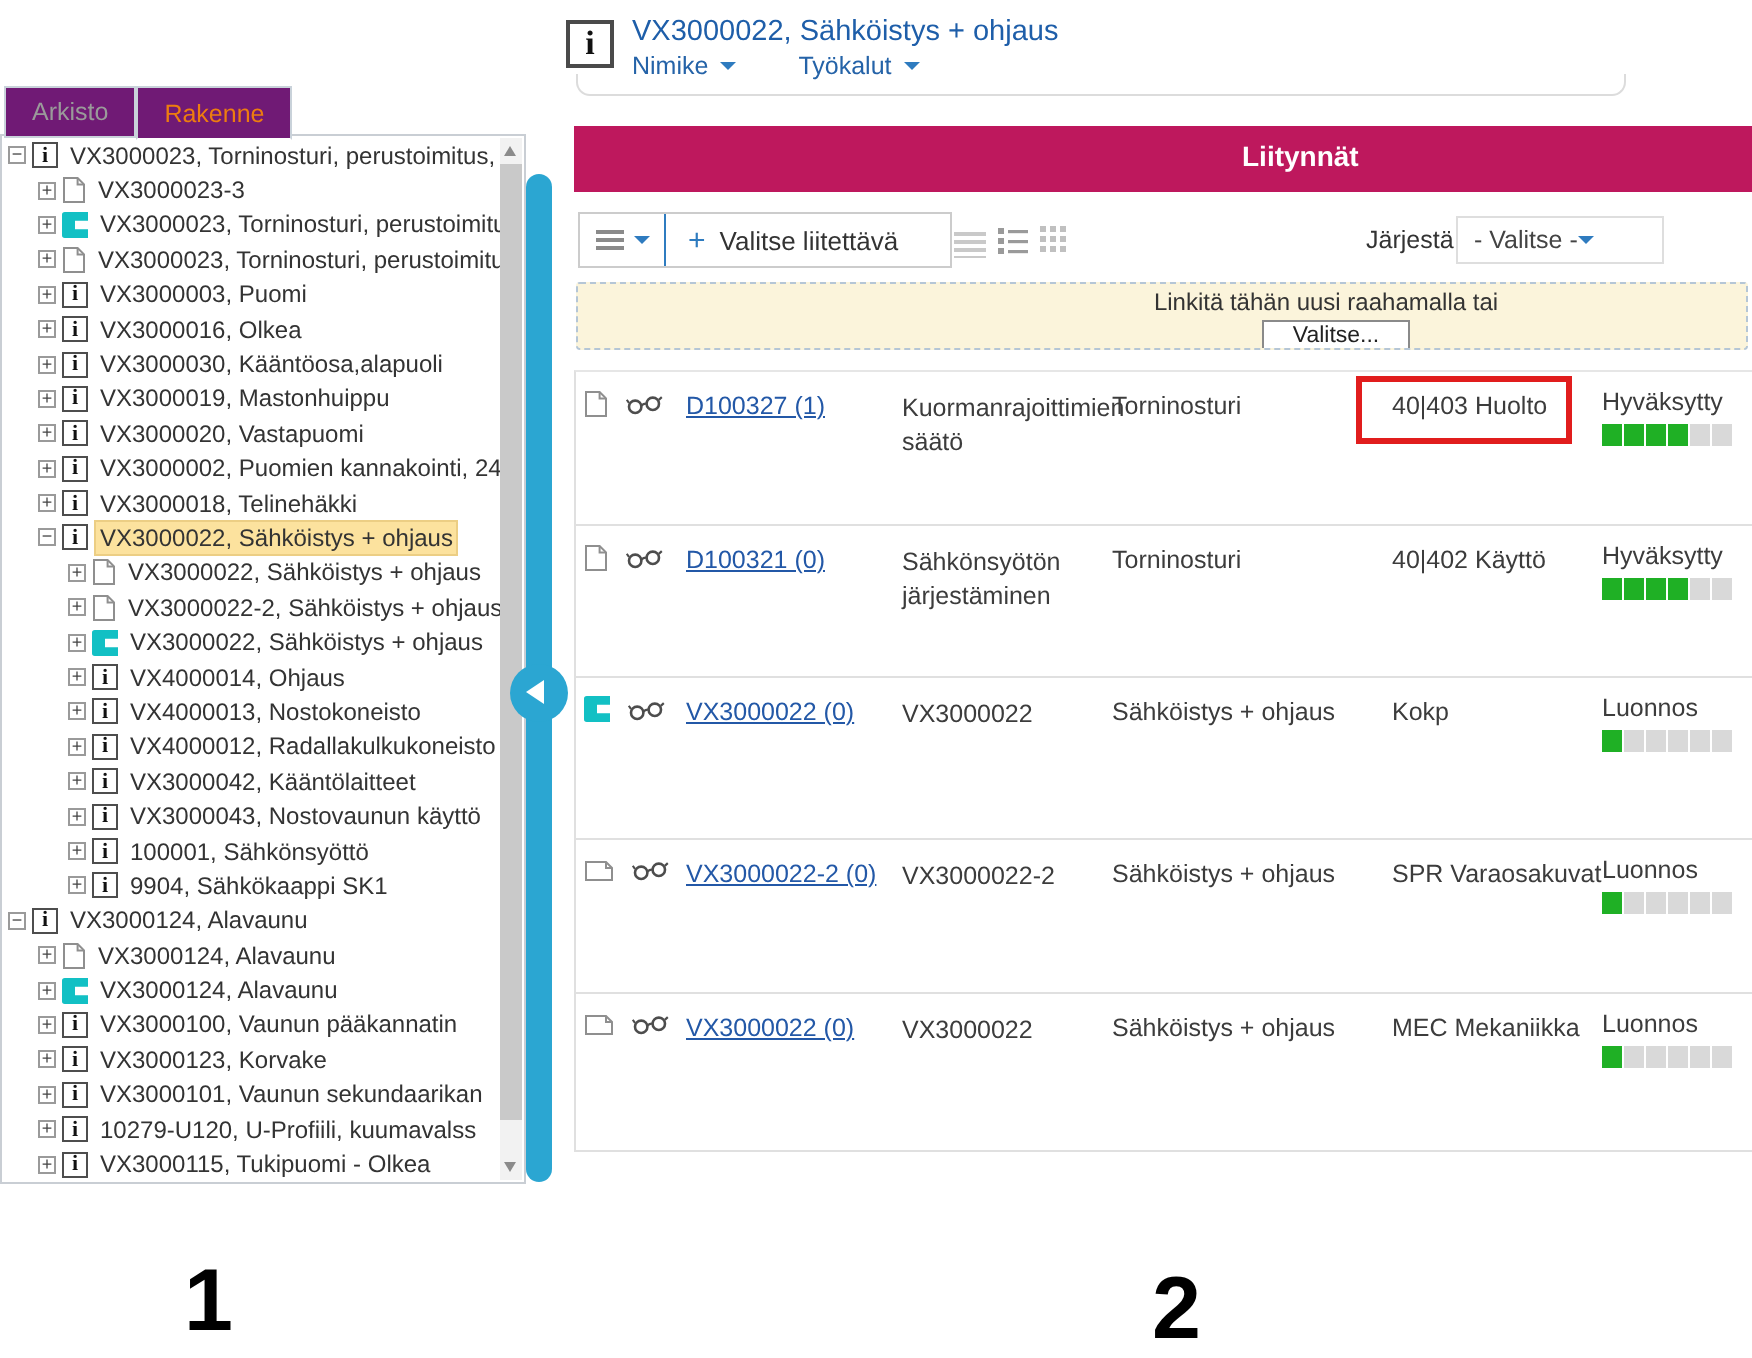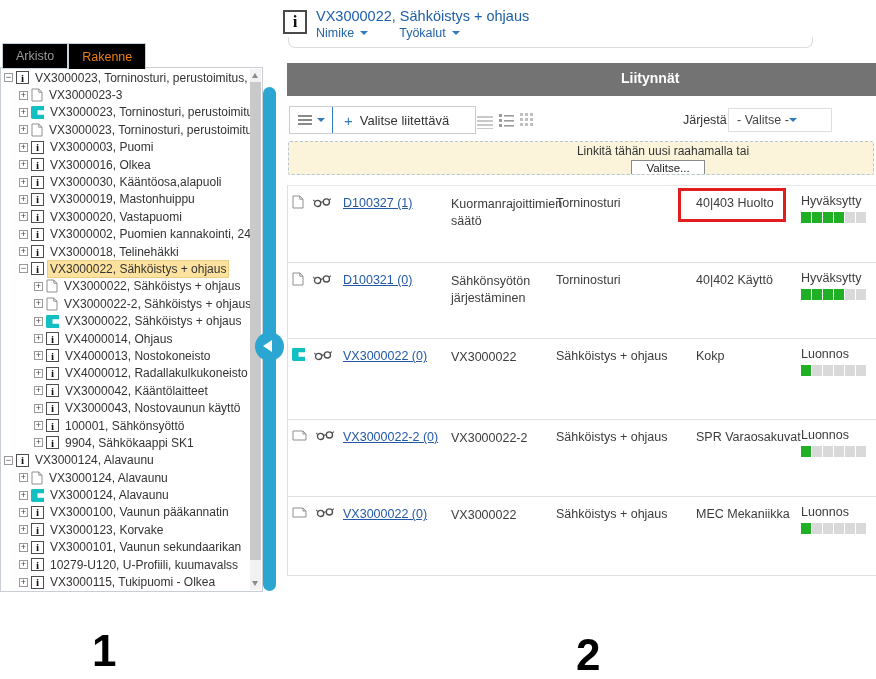--- a/index.html
+++ b/index.html
@@ -3,22 +3,22 @@
 <meta charset="utf-8">
 <style>
   html,body{margin:0;padding:0;}
   body{
     width:876px;height:679px;position:relative;overflow:hidden;
     background:#fff;font-family:"Liberation Sans",sans-serif;color:#333;
   }
   
   .tabs{position:absolute;left:2px;top:43px;display:flex;z-index:3;}
   .tab{height:24px;padding:0 13px;display:flex;align-items:center;font-size:12.5px;
-       border:1px solid #c9d2da;background:#000000;color:#9a9a9a;cursor:default;}
-  .tab.active{background:#000000;color:#ed7d0f;border-bottom:1px solid #fff;height:25px;}
+       border:1px solid #c9d2da;background:#701a75;color:#9a9a9a;cursor:default;}
+  .tab.active{background:#701a75;color:#ed7d0f;border-bottom:1px solid #fff;height:25px;}
   .treebox{position:absolute;left:0;top:67px;width:263px;height:525px;
            border:1px solid #c9ced4;box-sizing:border-box;background:#fff;overflow:hidden;}
   .treelist{position:absolute;left:0;top:1px;right:12px;}
   .titem{height:17.4px;display:flex;align-items:center;white-space:nowrap;overflow:hidden;font-size:12px;}
   .texp{width:9px;height:9px;box-sizing:border-box;border:1px solid #9a9a9a;background:#fff;
         font-size:9px;line-height:6px;text-align:center;color:#444;flex:0 0 9px;margin-right:3px;}
   .icn{display:inline-flex;align-items:center;justify-content:center;margin-right:4px;flex:0 0 auto;}
   .icn.info{width:13px;height:13px;box-sizing:border-box;border:1px solid #4d4d4d;background:#fff;
         font-family:"Liberation Serif",serif;font-weight:bold;font-size:11px;line-height:10px;color:#111;}
   .icn svg{display:block;}
@@ -38,21 +38,21 @@
   .rp-header{position:absolute;left:283px;top:8px;display:flex;gap:9px;}
   .hicon{width:24px;height:24px;box-sizing:border-box;border:2px solid #4a4a4a;background:#fff;
          font-family:"Liberation Serif",serif;font-weight:bold;font-size:17px;line-height:19px;text-align:center;color:#111;margin-top:2px;}
   .htexts .title{font-size:14.5px;color:#1e5ea9;}
   .hmenus{display:flex;gap:31px;margin-top:2px;}
   .hmenu{font-size:12.5px;color:#2563a8;display:flex;align-items:center;gap:6px;}
   .caret{width:0;height:0;border-left:4px solid transparent;border-right:4px solid transparent;border-top:4px solid #2e7bbf;display:inline-block;}
   .remnant{position:absolute;left:288px;top:37px;width:523px;height:10px;
            border:1px solid #dcdcdc;border-top:none;border-radius:0 0 7px 7px;}
   
-  .tealbar{position:absolute;left:287px;top:63px;width:589px;height:33px;background:#737373;}
+  .tealbar{position:absolute;left:287px;top:63px;width:589px;height:33px;background:#be185d;}
   .tealbar .sect{position:absolute;left:334px;top:7px;color:#fff;font-size:14px;font-weight:600;}
   
   .rp-toolbar{position:absolute;left:287px;top:106px;width:589px;height:30px;}
   .tgroup{position:absolute;left:2px;top:0;height:28px;display:flex;align-items:stretch;
           border:1px solid #ccc;background:#fff;box-sizing:border-box;}
   .tseg1{width:42px;display:flex;align-items:center;justify-content:center;gap:5px;}
   .hamb{width:14px;height:10px;background:repeating-linear-gradient(to bottom,#8a8a8a 0 2px,transparent 2px 4px);}
   .tdiv{width:1px;background:#2f7cc0;}
   .tseg2{display:flex;align-items:center;gap:7px;padding:0 26px 0 11px;font-size:13px;color:#333;}
   .plus{color:#2e7bbf;font-size:15px;line-height:13px;}

